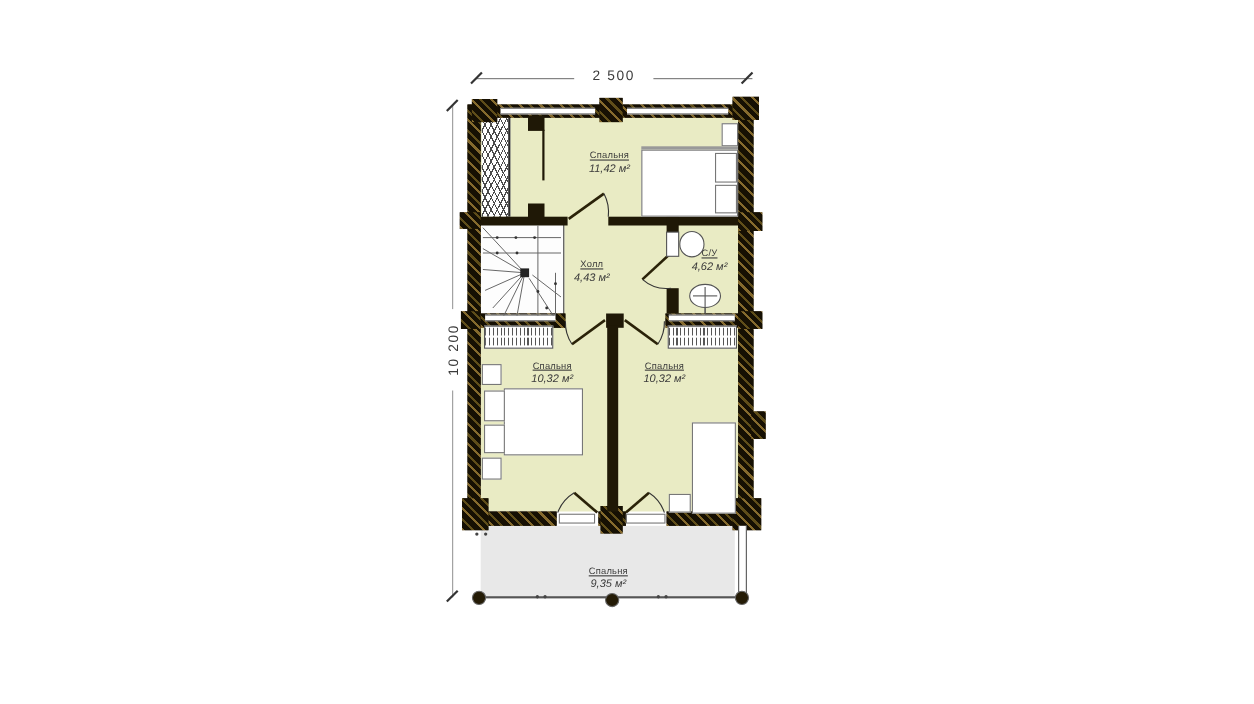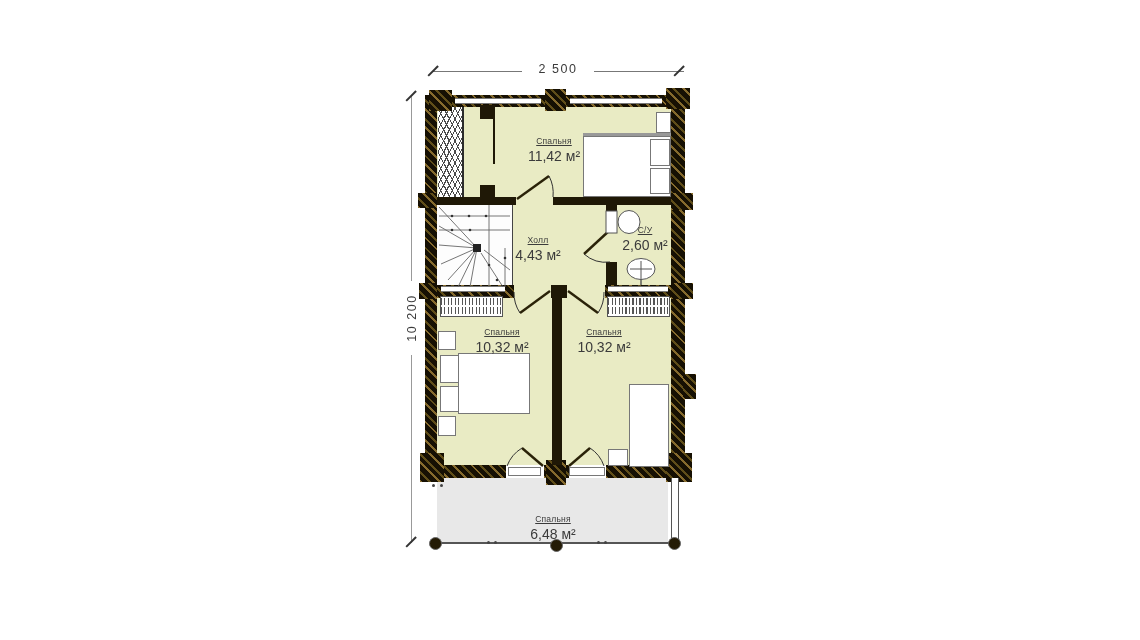--- a/index.html
+++ b/index.html
@@ -29,21 +29,21 @@
     background-image:repeating-linear-gradient(63deg,#4a4a4a 0 1px,transparent 1px 5px),
                      repeating-linear-gradient(117deg,#4a4a4a 0 1px,transparent 1px 5px);}
   
   .rail-h{position:absolute;background:#555;height:2px;}
   .rail-v{position:absolute;border-left:1px solid #555;border-right:1px solid #555;background:#fff;box-sizing:border-box;}
   .post{position:absolute;width:13px;height:13px;border-radius:50%;background:#241b06;border:1px solid #666;box-sizing:border-box;}
   .dot{position:absolute;width:3px;height:3px;border-radius:50%;background:#444;}
   
   .rlabel{position:absolute;width:110px;text-align:center;color:#3b3b3b;line-height:1.15;}
   .rlabel .nm{display:block;font-size:8.5px;text-decoration:underline;letter-spacing:.2px;}
-  .rlabel .ar{display:block;font-size:14px;margin-top:1px;}
+  .rlabel .ar{display:block;font-size:10px;margin-top:1px;font-style:italic;}
   
   .dimline-h{position:absolute;background:#777;height:1px;}
   .dimline-v{position:absolute;background:#999;width:1px;}
   .tick{position:absolute;width:14px;height:1.6px;background:#333;transform:rotate(-45deg);}
   .dimlab{position:absolute;background:#fff;color:#3b3b3b;font-size:12.5px;letter-spacing:1.5px;
           padding:0 6px;text-align:center;}
   .dimlab.vert{transform:rotate(-90deg);transform-origin:center center;}
   svg{position:absolute;left:0;top:0;pointer-events:none;}
 </style>
 </head>
@@ -205,33 +205,33 @@
   <div class="rlabel" style="left:499px;top:137px;">
     <span class="nm">Спальня</span>
     <span class="ar">11,42 м²</span>
   </div>
   <div class="rlabel" style="left:483px;top:236px;">
     <span class="nm">Холл</span>
     <span class="ar">4,43 м²</span>
   </div>
   <div class="rlabel" style="left:590px;top:226px;width:110px;">
     <span class="nm">С/У</span>
-    <span class="ar">2,60 м²</span>
+    <span class="ar">4,62 м²</span>
   </div>
   <div class="rlabel" style="left:447px;top:328px;">
     <span class="nm">Спальня</span>
     <span class="ar">10,32 м²</span>
   </div>
   <div class="rlabel" style="left:549px;top:328px;">
     <span class="nm">Спальня</span>
     <span class="ar">10,32 м²</span>
   </div>
   <div class="rlabel" style="left:498px;top:515px;">
     <span class="nm">Спальня</span>
-    <span class="ar">6,48 м²</span>
+    <span class="ar">9,35 м²</span>
   </div>
 
   <div class="dimline-h" style="left:432px;top:71px;width:252px;"></div>
   <div class="tick" style="left:426px;top:70px;"></div>
   <div class="tick" style="left:672px;top:70px;"></div>
   <div class="dimlab" style="left:522px;top:62px;width:60px;">2 500</div>
 
   <div class="dimline-v" style="left:411px;top:96px;height:447px;"></div>
   <div class="tick" style="left:404px;top:95px;"></div>
   <div class="tick" style="left:404px;top:541px;"></div>

